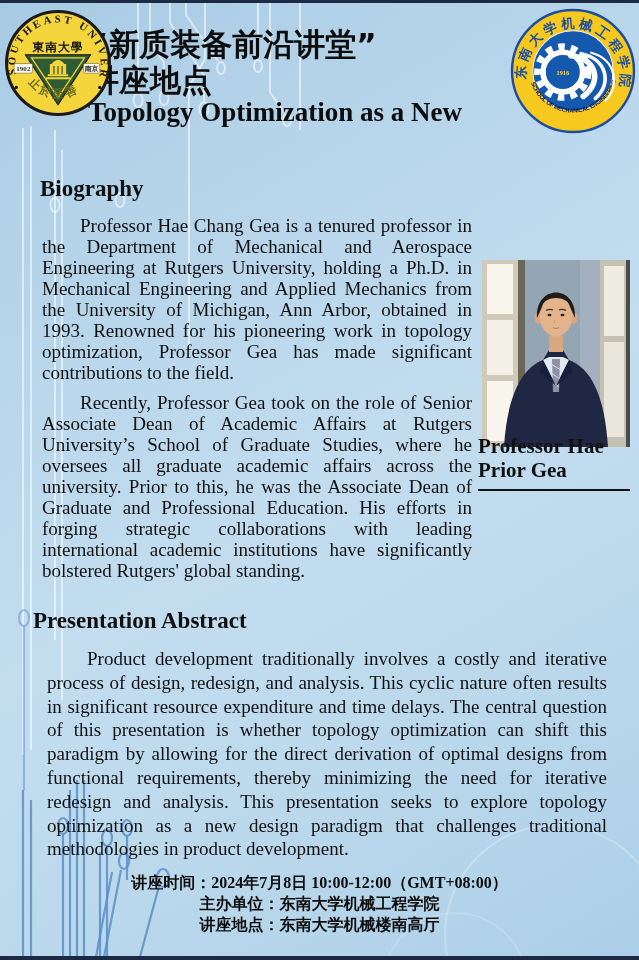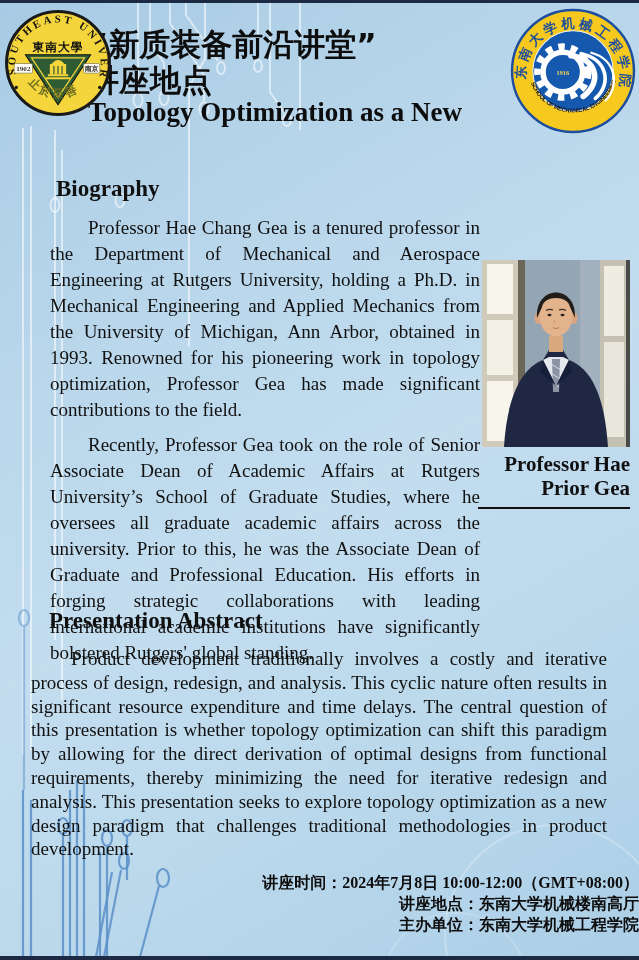--- a/index.html
+++ b/index.html
@@ -13,31 +13,31 @@
   .edge-bottom{bottom:0;height:4px;}
   .decor{position:absolute;inset:0;z-index:0;pointer-events:none;}
   .logo{position:absolute;z-index:3;}
   .logo-seu{left:5px;top:7px;width:106px;height:112px;}
   .logo-sme{left:510px;top:8px;width:126px;height:126px;}
   .titles{position:absolute;left:88px;top:26px;width:440px;text-align:left;z-index:2;}
   .cn-title{font-family:"DejaVu Sans","Liberation Sans",sans-serif;font-weight:bold;font-size:31px;line-height:36px;color:#0d0d0d;}
   .en-title{font-weight:bold;font-size:27px;line-height:29px;color:#0d0d0d;}
   .section{position:absolute;z-index:2;}
   .section-bio{left:38px;top:176px;width:574px;}
-  .section-heading{font-size:23px;font-weight:bold;margin:0 0 13px 18px;}
-  .bio-text p{width:430px;font-size:19px;line-height:26px;text-align:justify;text-indent:38px;margin:0 0 9px 12px;}
+  .section-heading{font-size:23px;font-weight:bold;margin:0 0 13px 2px;}
+  .bio-text p{width:430px;font-size:19px;line-height:21px;text-align:justify;text-indent:38px;margin:0 0 9px 4px;}
   .figure-photo{position:absolute;left:482px;top:260px;width:148px;height:187px;z-index:2;}
   .figure-photo svg{display:block;}
-  .speaker-caption{position:absolute;left:478px;top:452px;width:152px;text-align:right;z-index:2;}
+  .speaker-caption{position:absolute;left:478px;top:434px;width:152px;text-align:left;z-index:2;}
   .speaker-name{font-size:21px;font-weight:bold;line-height:24px;}
   .caption-divider{border:none;border-top:2px solid #111;margin:7px 0 9px 0;}
   .speaker-affil{font-size:19px;line-height:22px;}
   .section-abstract{left:31px;top:608px;width:576px;}
-  .abstract-text{font-size:19px;line-height:23.8px;text-align:justify;text-indent:40px;margin:12px 0 0 0;}
-  .footer{position:absolute;left:0;right:0;top:872px;text-align:right;z-index:2;
+  .abstract-text{font-size:19px;line-height:23.8px;text-align:justify;text-indent:40px;margin:12px 0 0 16px;}
+  .footer{position:absolute;left:0;right:0;top:872px;text-align:center;z-index:2;
     font-size:16px;line-height:21px;font-weight:bold;color:#0d0d0d;}
 </style>
 </head>
 <body>
 
 <div class="poster">
 
   <svg class="decor" width="639" height="960" viewBox="0 0 639 960">
     <g stroke="#ffffff" stroke-opacity="0.55" stroke-width="2" fill="none">
       <path d="M138,3 V92"></path>
@@ -211,17 +211,17 @@
     <hr class="caption-divider">
   </div>
 
   <section class="section section-abstract">
     <h2 class="section-heading">Presentation Abstract</h2>
     <p class="abstract-text">Product development traditionally involves a costly and iterative process of design, redesign, and analysis. This cyclic nature often results in significant resource expenditure and time delays. The central question of this presentation is whether topology optimization can shift this paradigm by allowing for the direct derivation of optimal designs from functional requirements, thereby minimizing the need for iterative redesign and analysis. This presentation seeks to explore topology optimization as a new design paradigm that challenges traditional methodologies in product development.</p>
   </section>
 
   <footer class="footer">
     <div>讲座时间：2024年7月8日 10:00-12:00（GMT+08:00）</div>
+    <div>主办单位：东南大学机械工程学院</div>
     <div>讲座地点：东南大学机械楼南高厅</div>
-    <div>主办单位：东南大学机械工程学院</div>
   </footer>
 
 </div>
 
 </body></html>

